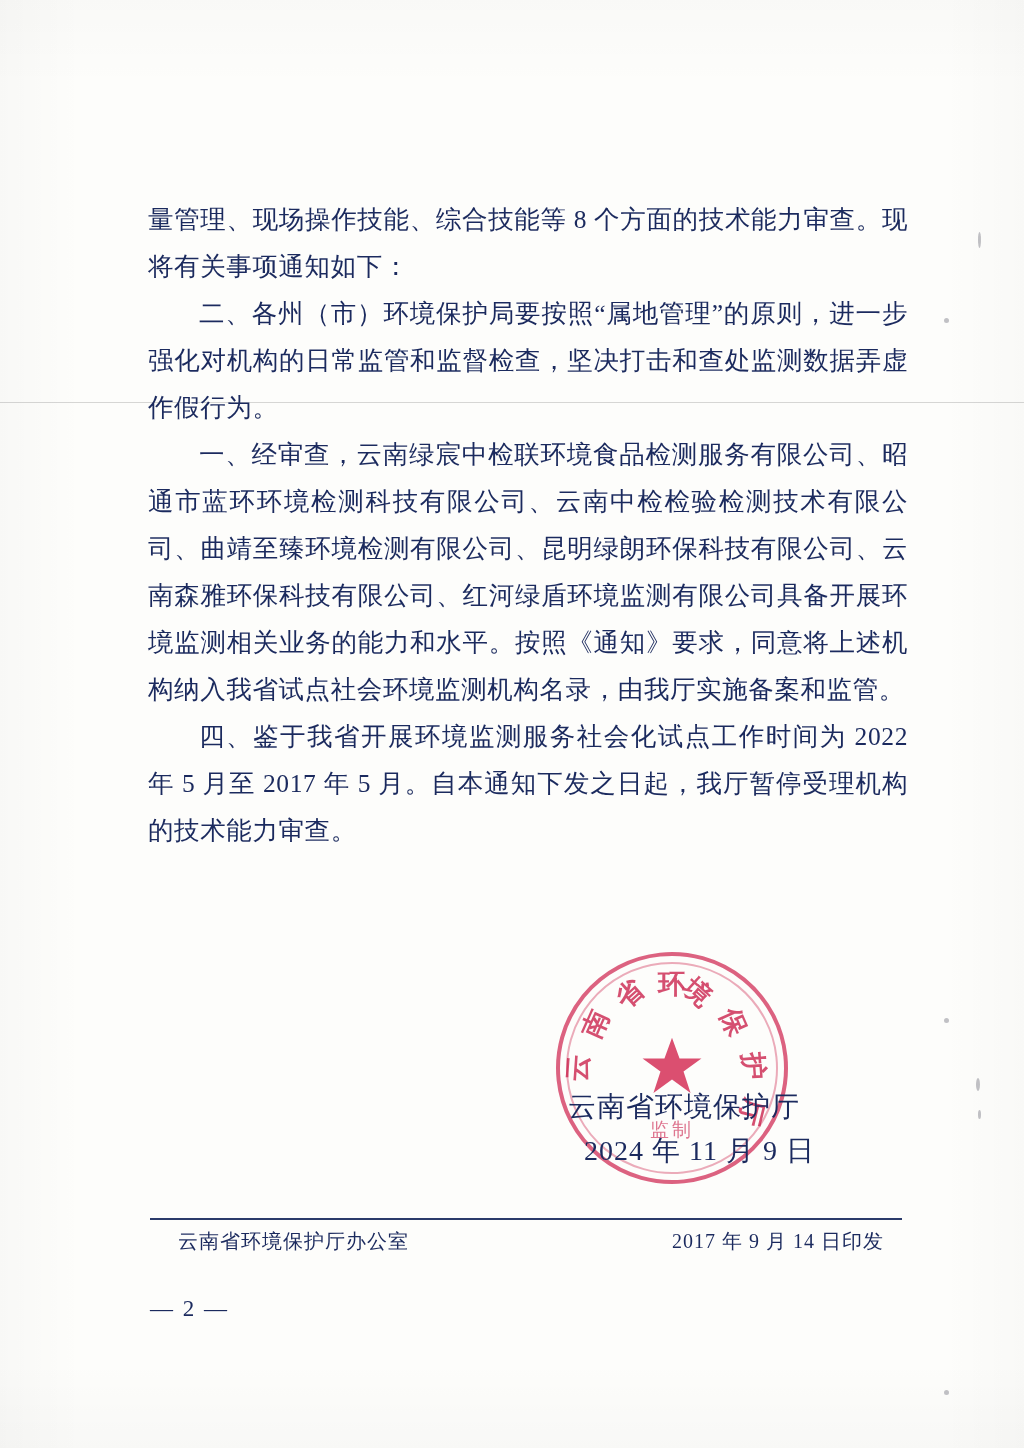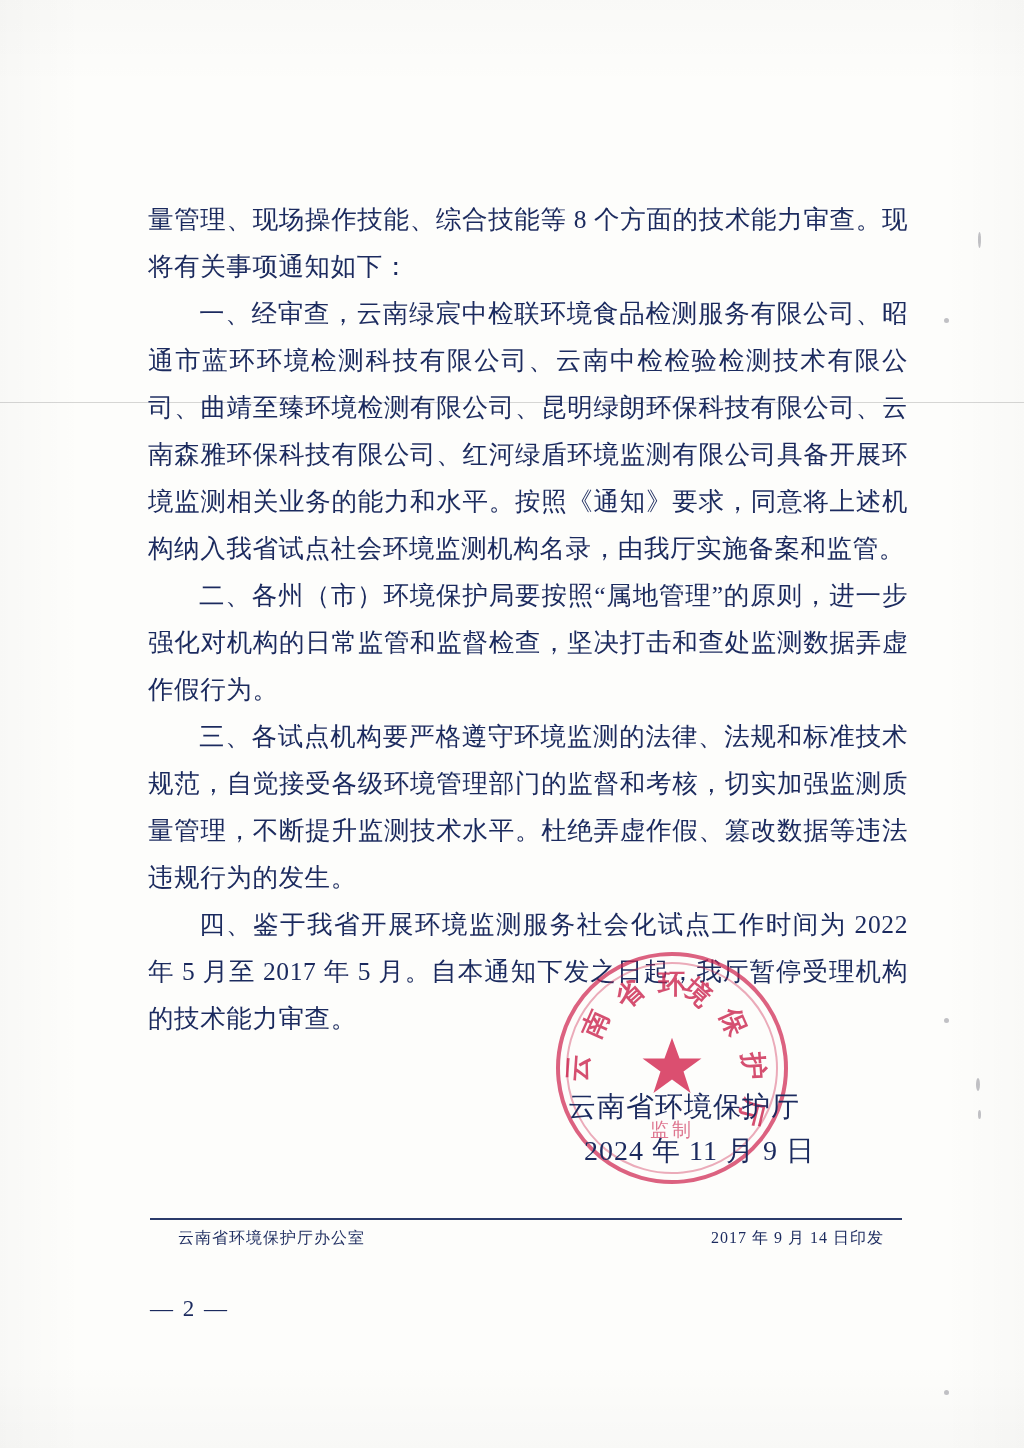--- a/index.html
+++ b/index.html
@@ -137,21 +137,21 @@
     background: #2a3a6a;
   }
   .footer-row {
     position: absolute;
     left: 150px;
     top: 1228px;
     width: 752px;
     display: flex;
     justify-content: space-between;
     color: #1b2a5e;
-    font-size: 16px;
+    font-size: 20px;
     letter-spacing: 1px;
   }
   .footer-row .left { padding-left: 28px; }
   .footer-row .right { padding-right: 18px; }
   .page-number {
     position: absolute;
     left: 150px;
     top: 1296px;
     width: 200px;
     color: #1b2a5e;
@@ -170,23 +170,22 @@
   <div class="speck" style="left:978px; top:232px; width:3px; height:16px;"></div>
   <div class="speck" style="left:944px; top:318px; width:5px; height:5px;"></div>
   <div class="speck" style="left:944px; top:1018px; width:5px; height:5px;"></div>
   <div class="speck" style="left:976px; top:1078px; width:4px; height:13px;"></div>
   <div class="speck" style="left:978px; top:1110px; width:3px; height:9px;"></div>
   <div class="speck" style="left:944px; top:1390px; width:5px; height:5px;"></div>
 
   <div class="content">
     <div class="doc-body">
       <p>量管理、现场操作技能、综合技能等 8 个方面的技术能力审查。现将有关事项通知如下：</p>
+      <p class="indent">二、各州（市）环境保护局要按照“属地管理”的原则，进一步强化对机构的日常监管和监督检查，坚决打击和查处监测数据弄虚作假行为。</p>
       <p class="indent">一、经审查，云南绿宸中检联环境食品检测服务有限公司、昭通市蓝环环境检测科技有限公司、云南中检检验检测技术有限公司、曲靖至臻环境检测有限公司、昆明绿朗环保科技有限公司、云南森雅环保科技有限公司、红河绿盾环境监测有限公司具备开展环境监测相关业务的能力和水平。按照《通知》要求，同意将上述机构纳入我省试点社会环境监测机构名录，由我厅实施备案和监管。</p>
-      <p class="indent">二、各州（市）环境保护局要按照“属地管理”的原则，进一步强化对机构的日常监管和监督检查，坚决打击和查处监测数据弄虚作假行为。</p>
-      <p class="indent">三、各试点机构要严格遵守环境监测的法律、法规和标准技术规范，自觉接受各级环境管理部门的监督和考核，切实加强监测质量管理，不断提升监测技术水平。杜绝弄虚作假、篡改数据等违法违规行为的发生。</p>
       <p class="indent">四、鉴于我省开展环境监测服务社会化试点工作时间为 2022 年 5 月至 2017 年 5 月。自本通知下发之日起，我厅暂停受理机构的技术能力审查。</p>
     </div>
   </div>
 
   <div class="seal">
     <div class="ring"></div>
     <div class="ring inner"></div>
     <div class="seal-text">
       <span class="seal-char" style="left:50%; top:14px; margin-left:-14px; transform:rotate(0deg);">环</span>
       <span class="seal-char" style="left:128px; top:22px; transform:rotate(42deg);">境</span>

